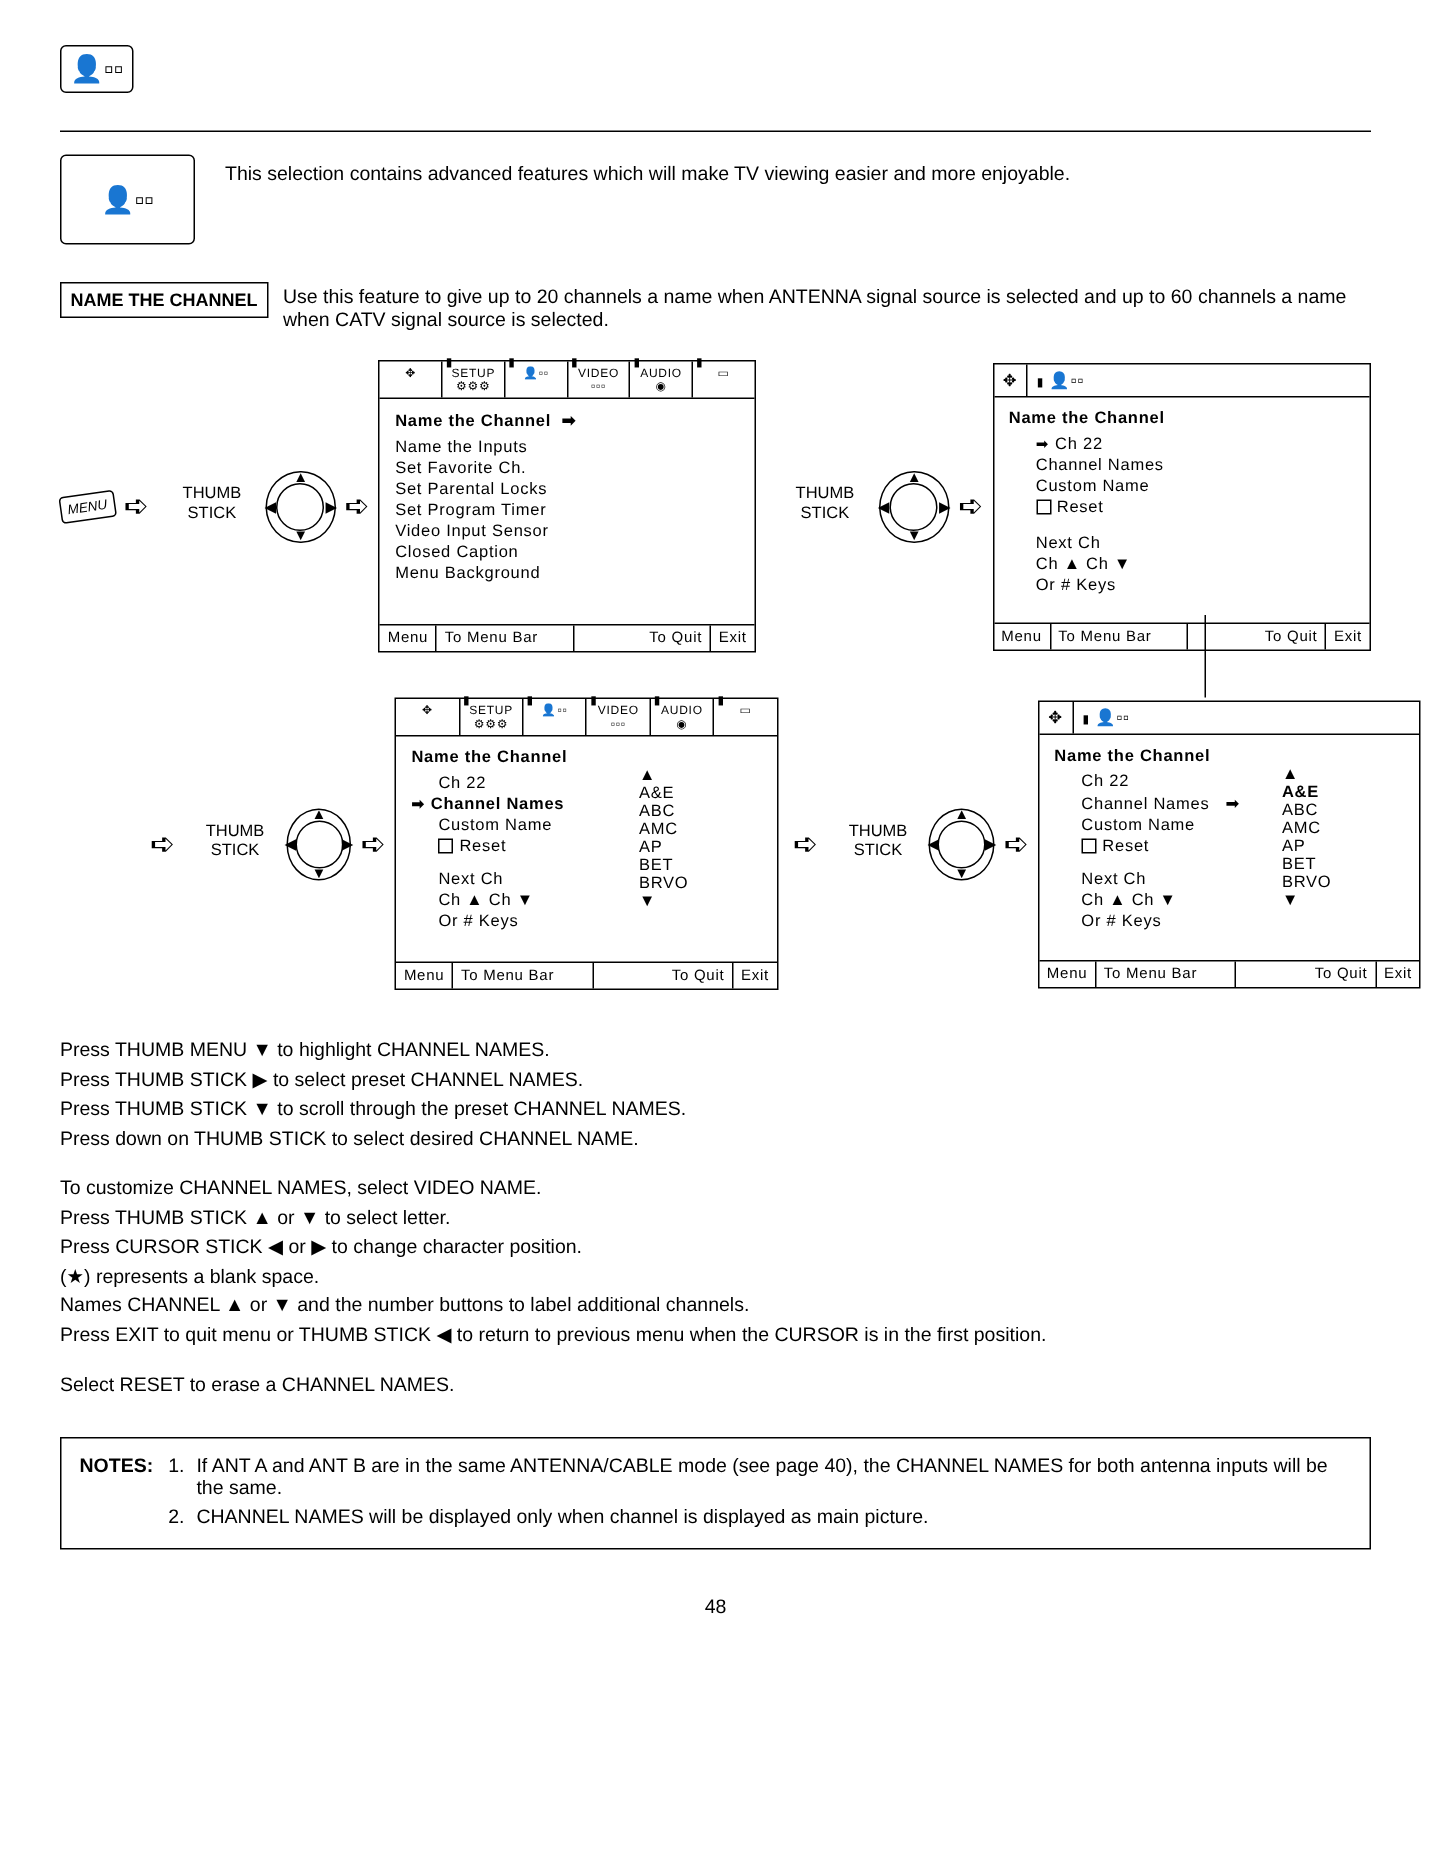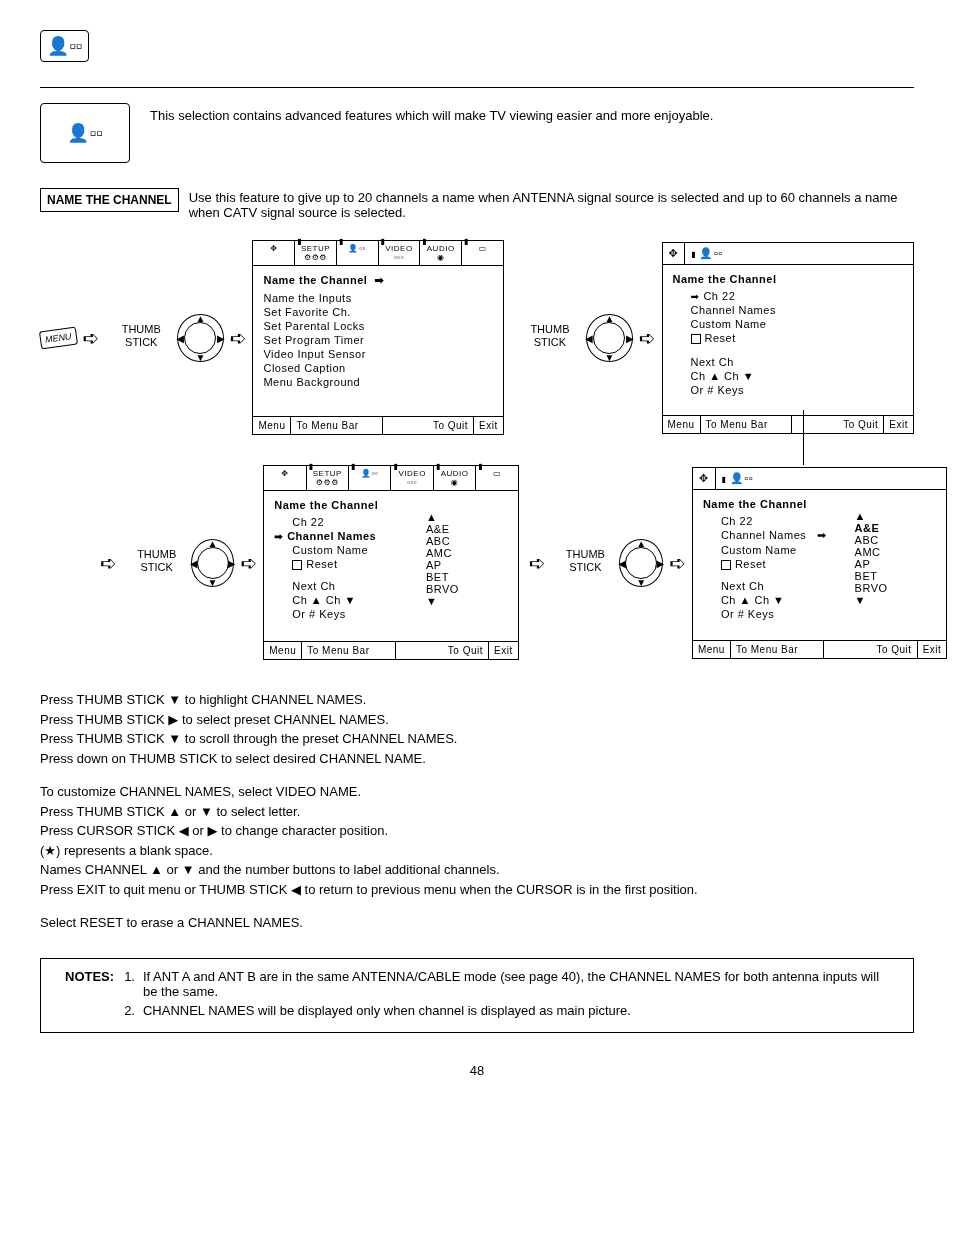--- a/index.html
+++ b/index.html
@@ -41,21 +41,21 @@
   .tv-footer { display: flex; border-top: 1px solid #000; font-size: 10px; }
   .tv-f { padding: 3px 5px; border-right: 1px solid #000; }
   .tv-f.wide { flex: 1; }
   .tv-f:last-child { border-right: none; }
   .tv-tabs-simple { display: flex; border-bottom: 1px solid #000; }
   .tv-tabs-simple .cell { padding: 4px 6px; border-right: 1px solid #000; font-size: 11px; }
   .tv-tabs-simple .cell:last-child { border-right: none; }
   .instructions { margin-top: 20px; line-height: 1.5; }
   .instructions p { margin: 0; }
   .instructions .block { margin-bottom: 14px; }
-  .notes-box { border: 1px solid #000; padding: 10px 24px; margin-top: 25px; display: flex; gap: 10px; }
+  .notes-box { border: 1px solid #000; padding: 10px 12px; margin-top: 25px; display: flex; gap: 10px; }
   .notes-label { font-weight: bold; }
   .notes-list { flex: 1; }
   .note-item { display: flex; gap: 8px; margin-bottom: 4px; }
   .page-num { text-align: center; margin-top: 30px; }
   .checkbox { display: inline-block; width: 10px; height: 10px; border: 1.5px solid #000; vertical-align: middle; margin-right: 4px; }
   .row2-wrap { position: relative; }
   .vline { position: absolute; right: 110px; top: -55px; width: 1px; height: 55px; background: #000; }
 </style>
 </head>
 <body>
@@ -258,21 +258,21 @@
         <div class="tv-f wide">To Menu Bar</div>
         <div class="tv-f wide" style="text-align:right">To Quit</div>
         <div class="tv-f">Exit</div>
       </div>
     </div>
   </div>
 </div>
 
 <div class="instructions">
   <div class="block">
-    <p>Press THUMB STICK ▼ to highlight CHANNEL NAMES.</p>
+    <p>Press THUMB MENU ▼ to highlight CHANNEL NAMES.</p>
     <p>Press THUMB STICK ▶ to select preset CHANNEL NAMES.</p>
     <p>Press THUMB STICK ▼ to scroll through the preset CHANNEL NAMES.</p>
     <p>Press down on THUMB STICK to select desired CHANNEL NAME.</p>
   </div>
   <div class="block">
     <p>To customize CHANNEL NAMES, select VIDEO NAME.</p>
     <p>Press THUMB STICK ▲ or ▼ to select letter.</p>
     <p>Press CURSOR STICK ◀ or ▶ to change character position.</p>
     <p>(★) represents a blank space.</p>
     <p>Names CHANNEL ▲ or ▼ and the number buttons to label additional channels.</p>

